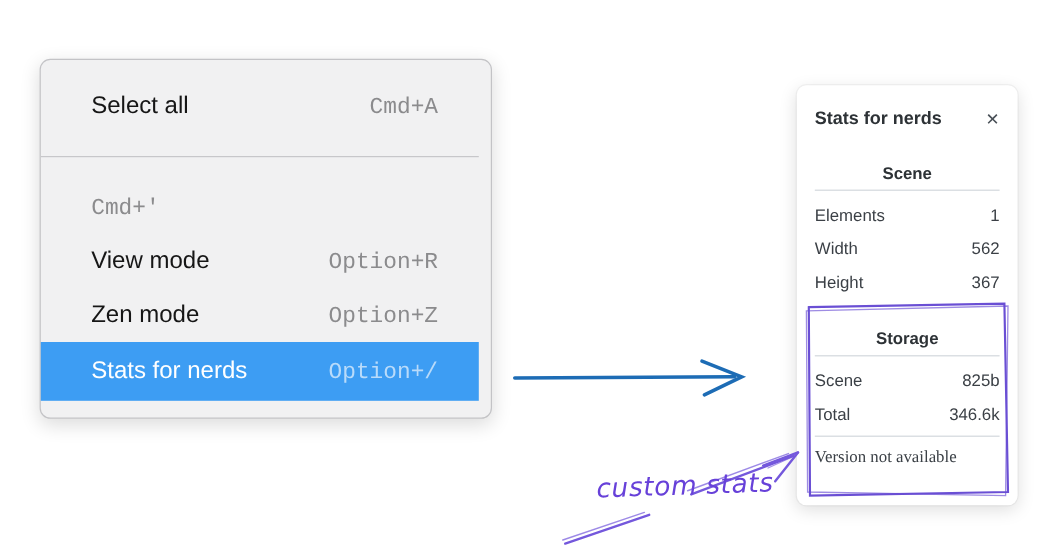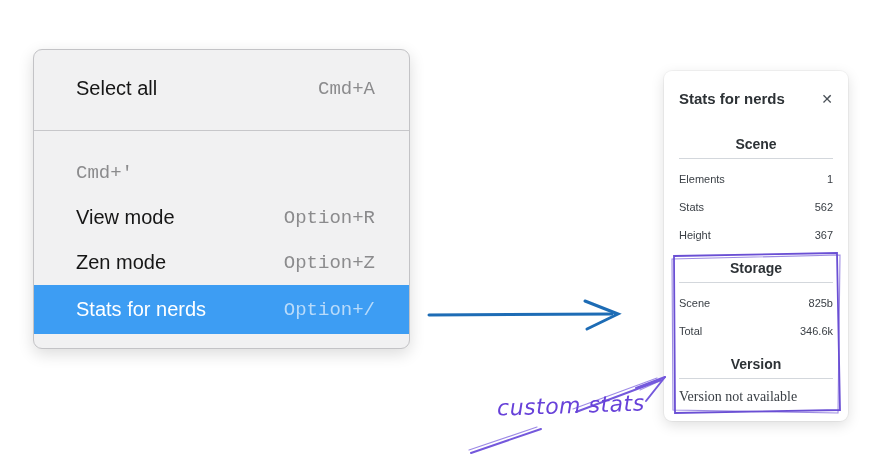--- a/index.html
+++ b/index.html
@@ -13,21 +13,21 @@
 
   
   .menu {
     position: absolute;
     left: 33px; top: 49px;
     width: 377px;
     background: #f1f1f2;
     border: 1px solid #c3c3c6;
     border-radius: 9px;
     box-shadow: 0 5px 16px rgba(0,0,0,0.14);
-    padding: 16px 0 14px 0;
+    padding: 16px 10px 14px 0;
   }
   .menu-item {
     height: 45px;
     display: flex;
     align-items: center;
     justify-content: space-between;
     padding: 0 34px 0 42px;
     font-size: 20px;
     color: #161616;
     cursor: default;
@@ -80,35 +80,35 @@
     cursor: pointer;
     line-height: 14px;
     font-weight: normal;
   }
   .sec-heading {
     text-align: center;
     font-weight: bold;
     font-size: 14px;
     color: #2d3236;
     line-height: 19px;
-    margin-top: 10px;
+    margin-top: 24px;
   }
   .sec-heading.first {
     margin-top: 26px;
   }
   .sec-rule {
     border: none;
     border-top: 1px solid #d3d7dc;
     margin: 4px 0 6px 0;
   }
   .stat-row {
     display: flex;
     justify-content: space-between;
     line-height: 28px;
-    font-size: 11px;
+    font-size: 14px;
     color: #3b4046;
   }
   .panel-note {
     font-size: 14px;
     line-height: 24px;
     margin-top: 1px;
     color: #3b4046;
     white-space: nowrap;
     font-family: Liberation Serif, serif;
   }
@@ -167,21 +167,21 @@
   </div>
 
   <div class="panel-section">
     <div class="sec-heading first">Scene</div>
     <hr class="sec-rule">
     <div class="stat-row">
       <span>Elements</span>
       <span>1</span>
     </div>
     <div class="stat-row">
-      <span>Stats</span>
+      <span>Width</span>
       <span>562</span>
     </div>
     <div class="stat-row">
       <span>Height</span>
       <span>367</span>
     </div>
   </div>
 
   <div class="panel-section">
     <div class="sec-heading">Storage</div>
@@ -190,21 +190,20 @@
       <span>Scene</span>
       <span>825b</span>
     </div>
     <div class="stat-row">
       <span>Total</span>
       <span>346.6k</span>
     </div>
   </div>
 
   <div class="panel-section">
-    <div class="sec-heading">Version</div>
     <hr class="sec-rule">
     <div class="panel-note">Version not available</div>
   </div>
 </div>
 
 <svg class="overlay" viewBox="0 0 873 461" xmlns="http://www.w3.org/2000/svg">
 
   <g stroke="#1d6cb5" stroke-width="3" fill="none" stroke-linecap="round">
     <line x1="429" y1="315" x2="612" y2="314"></line>
     <polyline points="585,301 618,314 587,329"></polyline>

